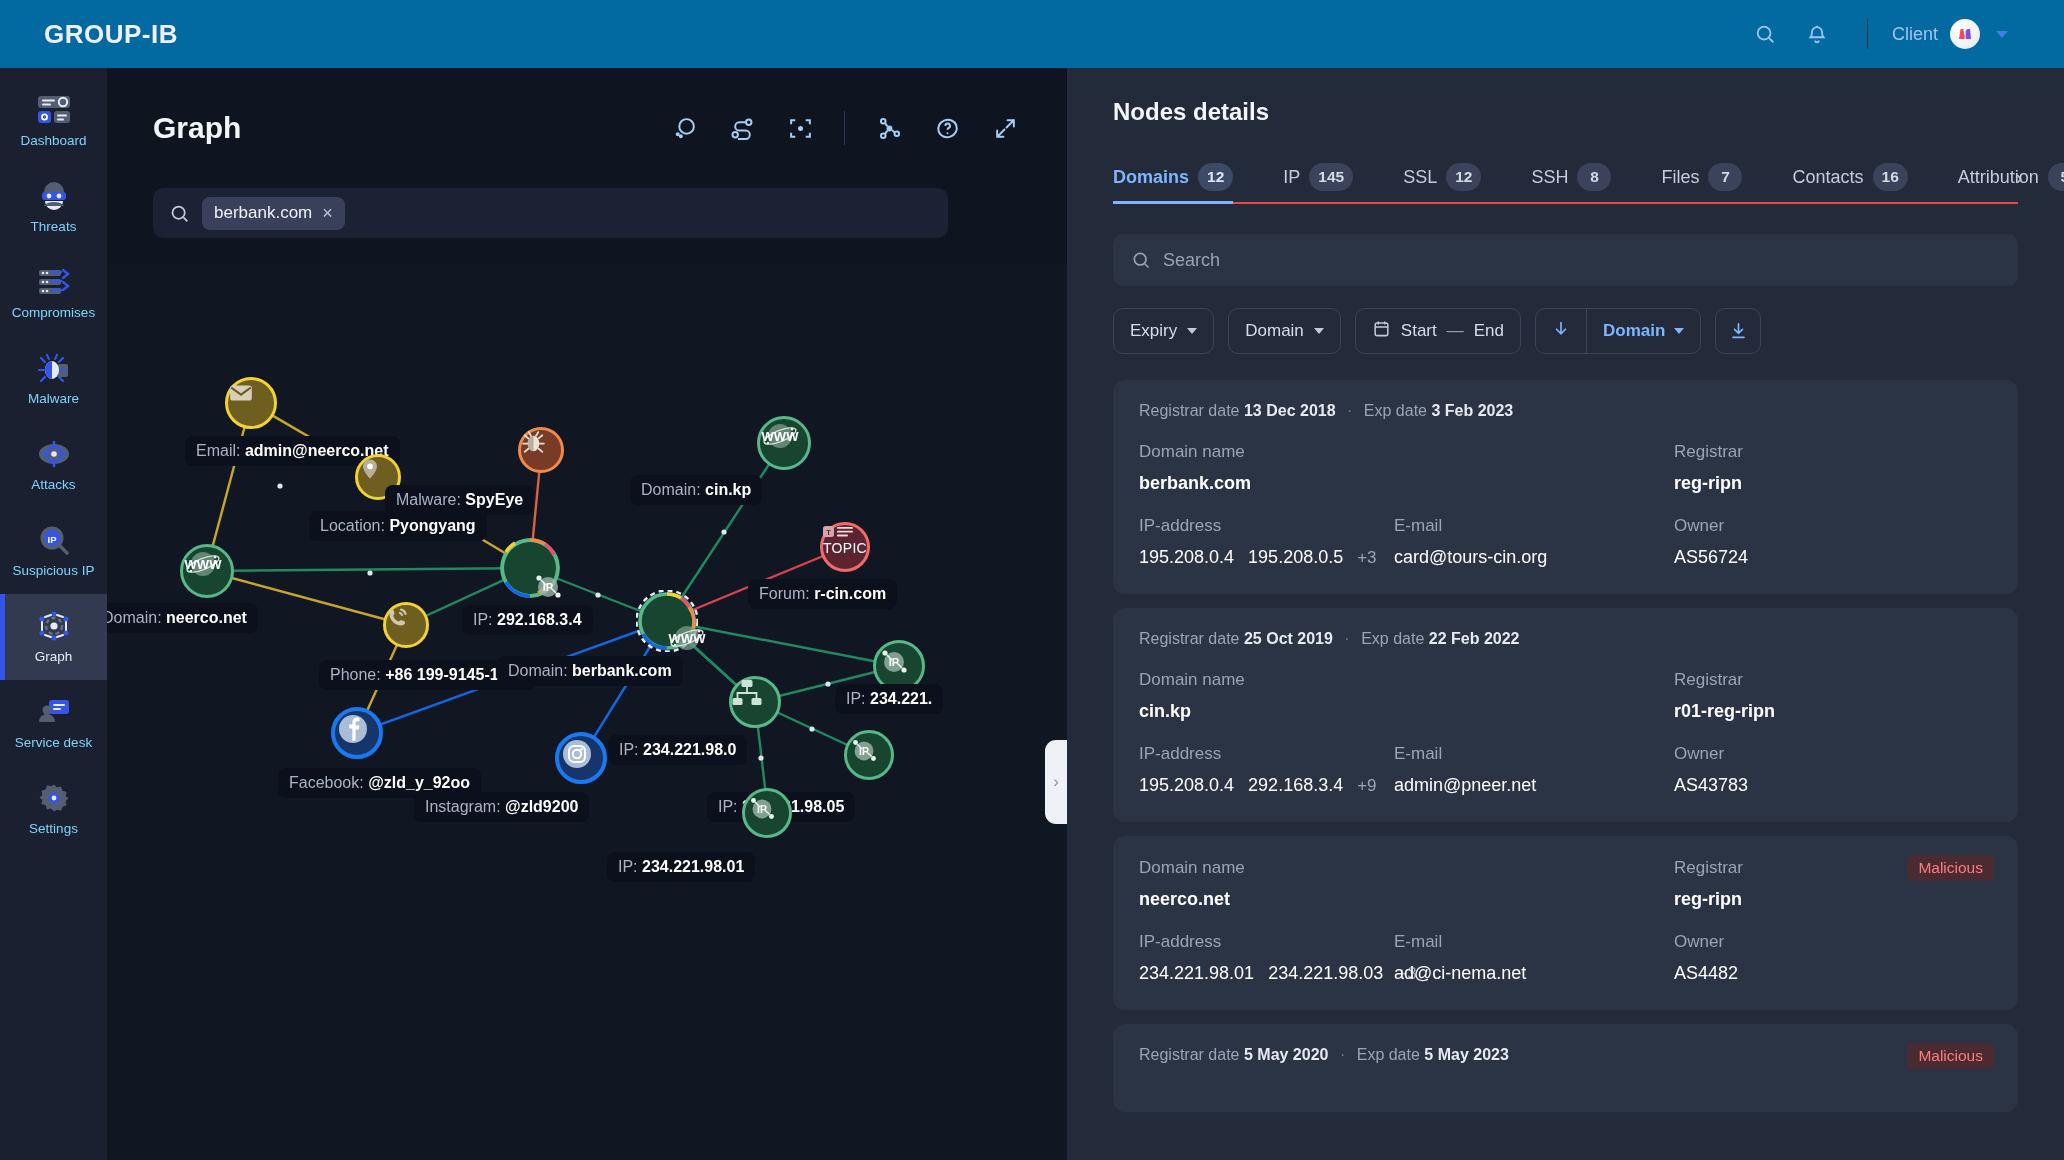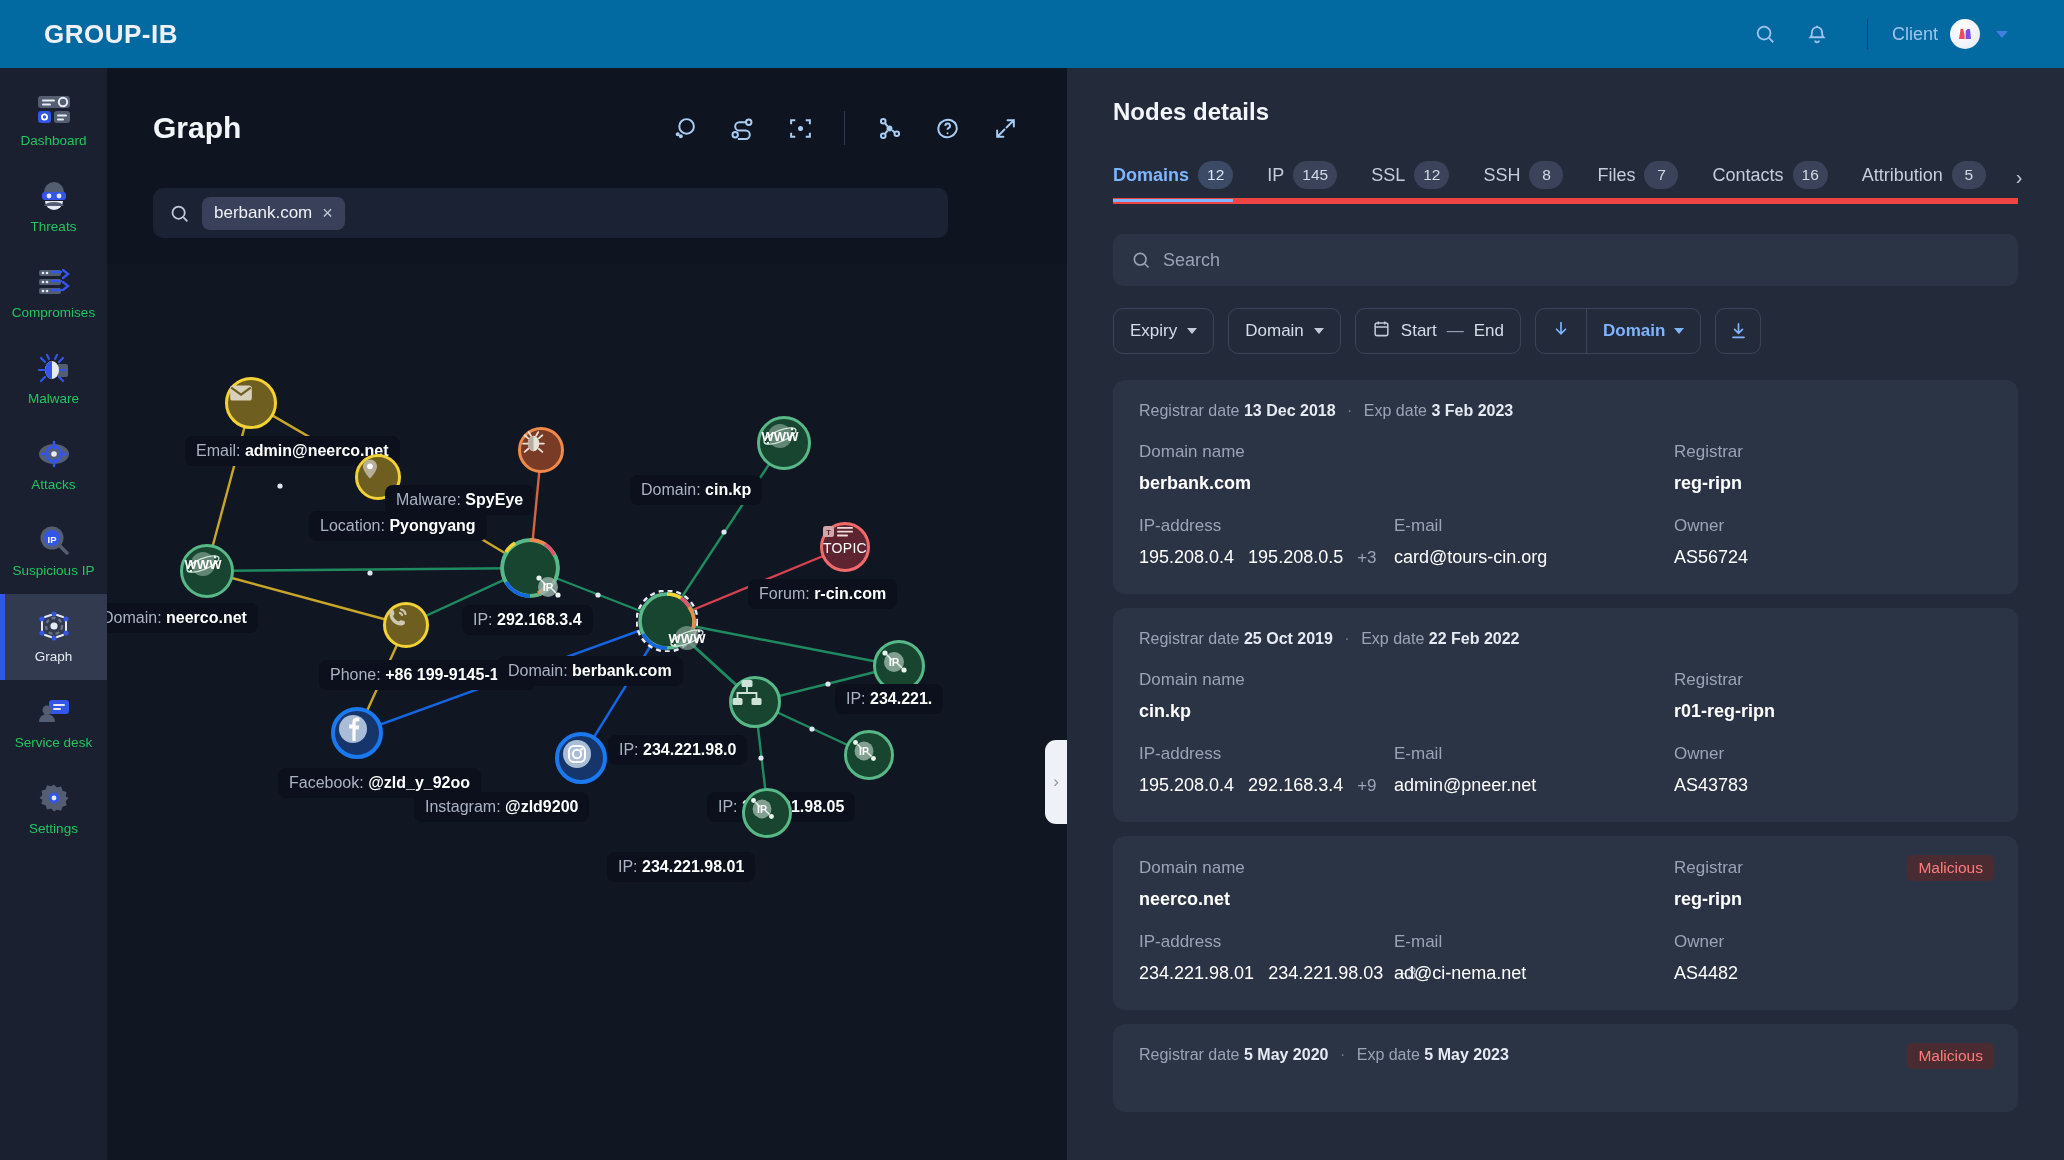--- a/index.html
+++ b/index.html
@@ -54,21 +54,21 @@
     position: relative; width: 107px; height: 86px;
     display: flex; flex-direction: column; align-items: center;
     justify-content: center; gap: 7px; cursor: pointer;
   }
   .nav-item.active { background: #313a4e; }
   .nav-item.active::before {
     content: ""; position: absolute; left: 0; top: 0;
     width: 5px; height: 100%; background: #3355e8;
   }
   .nav-ico { height: 32px; display: flex; align-items: center; justify-content: center; }
-  .nav-label { font-size: 13.5px; color: #22c55e; white-space: nowrap; }
+  .nav-label { font-size: 13.5px; color: #7dd3fc; white-space: nowrap; }
   .nav-item.active .nav-label { color: #e7ebf2; }
 
   
   .graph-panel {
     position: absolute; top: 68px; left: 107px;
     width: 960px; height: 1092px; background: #111623;
     overflow: hidden;
   }
   .graph-head {
     position: relative; height: 120px; background: #0f1421;
@@ -134,37 +134,37 @@
   
   .details {
     position: absolute; top: 68px; left: 1067px;
     width: 997px; height: 1092px; background: #232a3a; overflow: hidden;
   }
   .details-title {
     margin: 30px 0 0 46px; font-size: 24px; font-weight: 700; color: #f3f6fb;
   }
   .tabs {
     position: relative; margin: 26px 0 0 46px; display: flex;
-    align-items: center; gap: 0; height: 52px;
-    border-bottom: 6px solid #ef4444; width: 905px;
+    align-items: center; gap: 16px; height: 52px;
+    border-bottom: 2px solid #ef4444; width: 905px;
   }
   .tab {
     display: flex; align-items: center; gap: 9px; height: 52px;
     padding: 0 18px 0 0; margin-right: 16px; font-size: 18px;
     color: #c5cdda; cursor: pointer; position: relative; white-space: nowrap;
   }
   .tab:first-child { padding-left: 0; }
   .tab.active { color: #7fb5ff; font-weight: 700; }
   .tab.active::after {
     content: ""; position: absolute; left: 0; bottom: -1px;
     width: calc(100% - 18px); height: 3px; background: #7fb5ff;
   }
   .badge {
     min-width: 34px; height: 28px; padding: 0 9px; border-radius: 14px;
-    background: #3a4359; color: #d3dae6; font-size: 15.5px; font-weight: 400;
+    background: #3a4359; color: #d3dae6; font-size: 15.5px; font-weight: 700;
     display: flex; align-items: center; justify-content: center;
   }
   .tab.active .badge { background: #3c4a66; color: #dce6f5; }
   .tabs-next {
     position: absolute; right: -16px; top: 10px; width: 30px; height: 30px;
     display: flex; align-items: center; justify-content: center;
     color: #c5cdda; font-size: 20px; cursor: pointer;
   }
 
   .panel-search {

